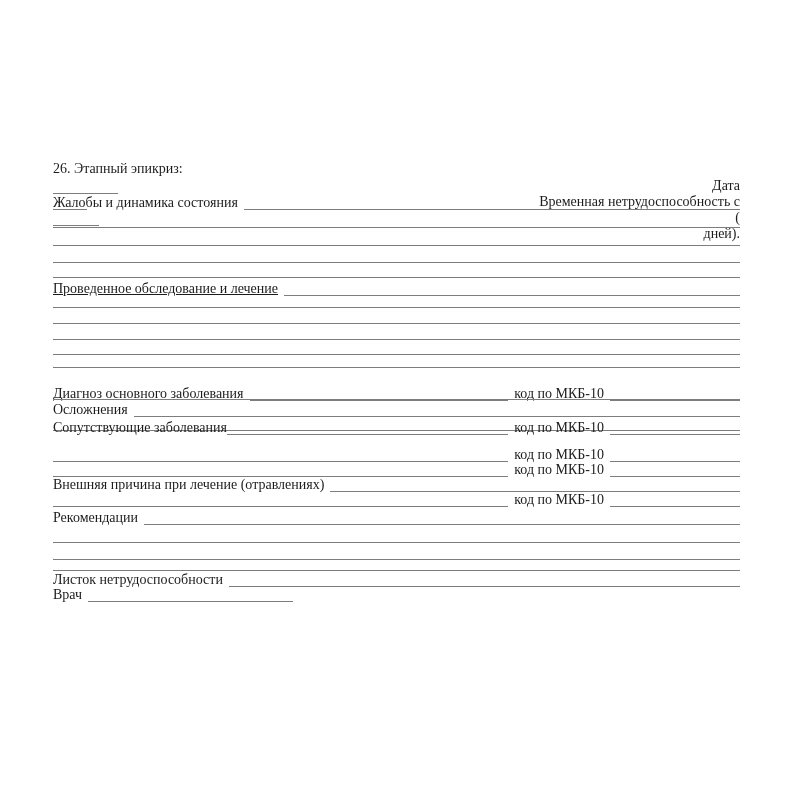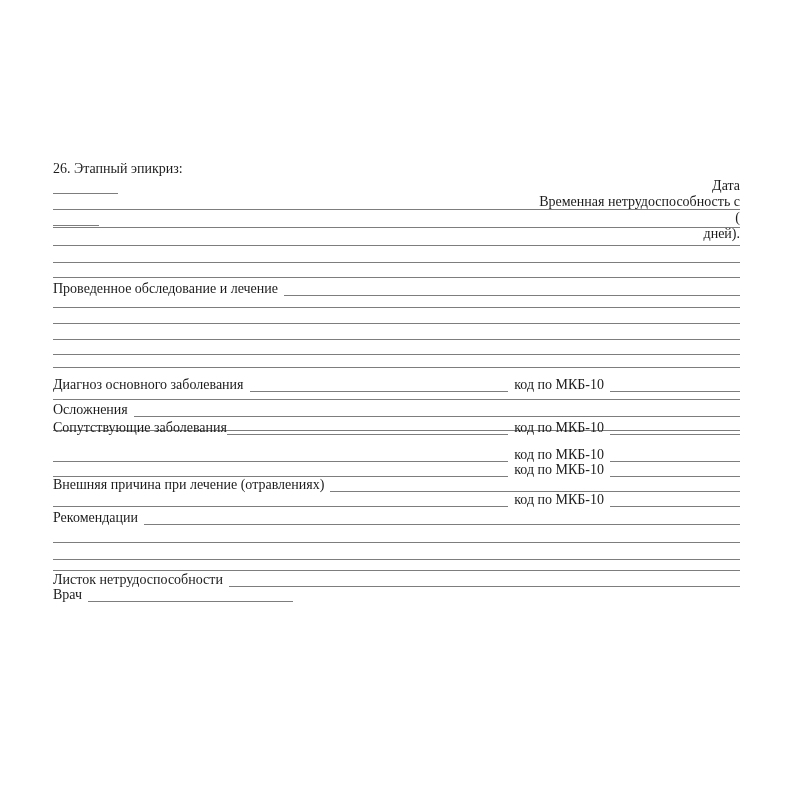--- a/index.html
+++ b/index.html
@@ -55,27 +55,27 @@
   .w205 { width: 205px; }
 
   
   .r-title   { top: 161px; }
   .r-date    { top: 178px; flex-direction: column; }
   .r-compl   { top: 195px; }
   .r-b1      { top: 213px; }
   .r-b2      { top: 231px; }
   .r-b3      { top: 248px; }
   .r-b4      { top: 263px; }
-  .r-exam    { top: 281px; }
+  .r-exam    { top: 281px; text-decoration: underline; }
   .r-b5      { top: 293px; }
   .r-b6      { top: 309px; }
   .r-b7      { top: 325px; }
   .r-b8      { top: 340px; }
   .r-b9      { top: 353px; }
-  .r-diag    { top: 377px; }
+  .r-diag    { top: 386px; }
   .r-b10     { top: 385px; }
   .r-oslo    { top: 402px; align-items: center; }
   .r-b11     { top: 416px; }
   .r-com1    { top: 420px; }
   .r-com2    { top: 447px; }
   .r-com3    { top: 462px; }
   .r-ext     { top: 477px; }
   .r-icd4    { top: 492px; }
   .r-reco    { top: 510px; }
   .r-b12     { top: 528px; }
@@ -103,20 +103,21 @@
       <span class="gap5"></span>
       <span class="seg w34"></span>
       <span class="gap5"></span>
       <span class="lbl">(</span>
       <span class="seg w46"></span>
       <span class="gap5"></span>
       <span class="lbl">дней).</span>
     </div>
 
     <div class="row r-compl">
+      <span class="lbl">Жалобы и динамика состояния</span>
       <span class="gap6"></span>
       <span class="fill"></span>
     </div>
     <div class="row r-b1"><span class="fill"></span></div>
     <div class="row r-b2"><span class="fill"></span></div>
     <div class="row r-b3"><span class="fill"></span></div>
     <div class="row r-b4"><span class="fill"></span></div>
 
     <div class="row r-exam">
       <span class="lbl">Проведенное обследование и лечение</span>

